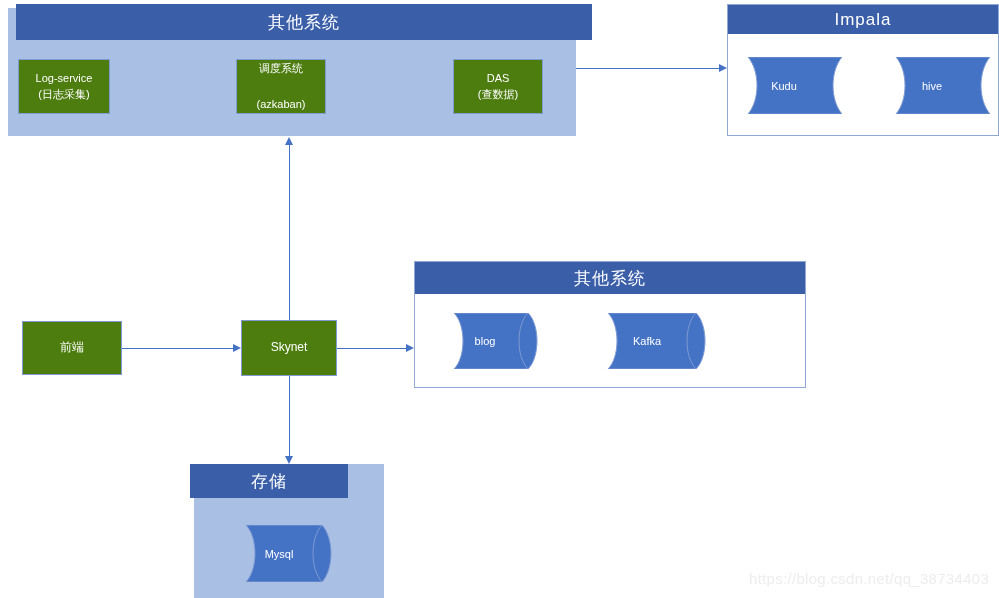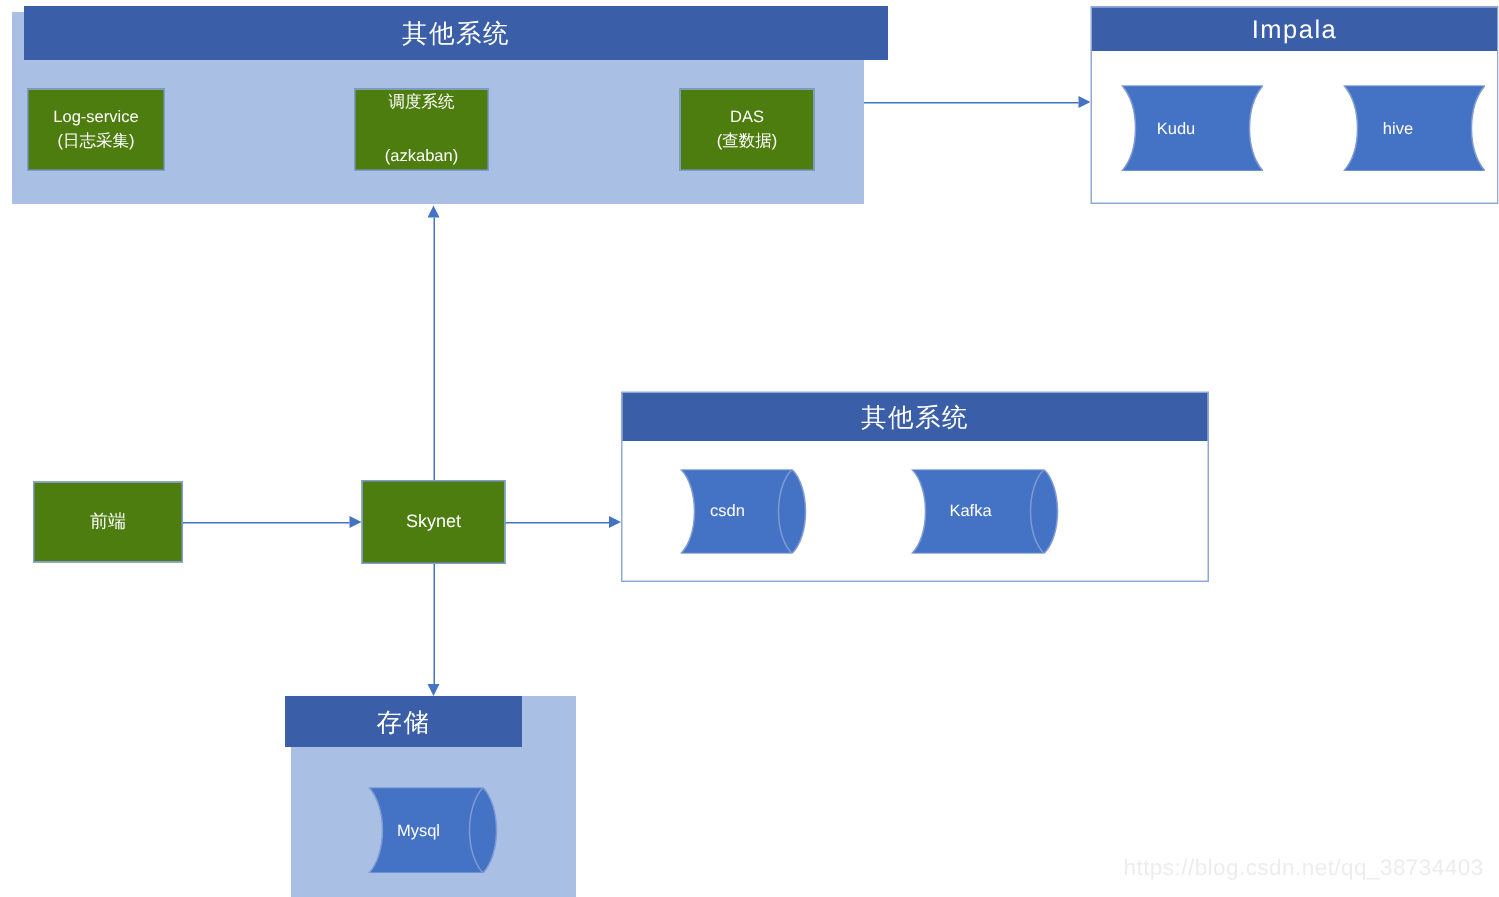--- a/index.html
+++ b/index.html
@@ -133,21 +133,21 @@
 <div class="panel-head" style="left:415px;top:262px;width:390px;height:32px;">
   <span>其他系统</span>
 </div>
 
 <div class="cyl" style="left:444px;top:313px;width:94px;height:56px;">
   <svg viewBox="0 0 94 56" preserveAspectRatio="none">
     <path d="M10,0 L84,0 C96,12 96,44 84,56 L10,56 C22,44 22,12 10,0 Z" fill="#4472C4" stroke="#7E9BD4" stroke-width="1"></path>
     <path d="M84,0 C72,12 72,44 84,56" fill="none" stroke="#7E9BD4" stroke-width="1"></path>
   </svg>
   <div class="cap">
-      <span>csdn</span>
+      <span>blog</span>
     </div>
 </div>
 
 <div class="cyl" style="left:598px;top:313px;width:110px;height:56px;">
   <svg viewBox="0 0 110 56" preserveAspectRatio="none">
     <path d="M10,0 L98,0 C110,12 110,44 98,56 L10,56 C22,44 22,12 10,0 Z" fill="#4472C4" stroke="#7E9BD4" stroke-width="1"></path>
     <path d="M98,0 C86,12 86,44 98,56" fill="none" stroke="#7E9BD4" stroke-width="1"></path>
   </svg>
   <div class="cap">
       <span>Kafka</span>

